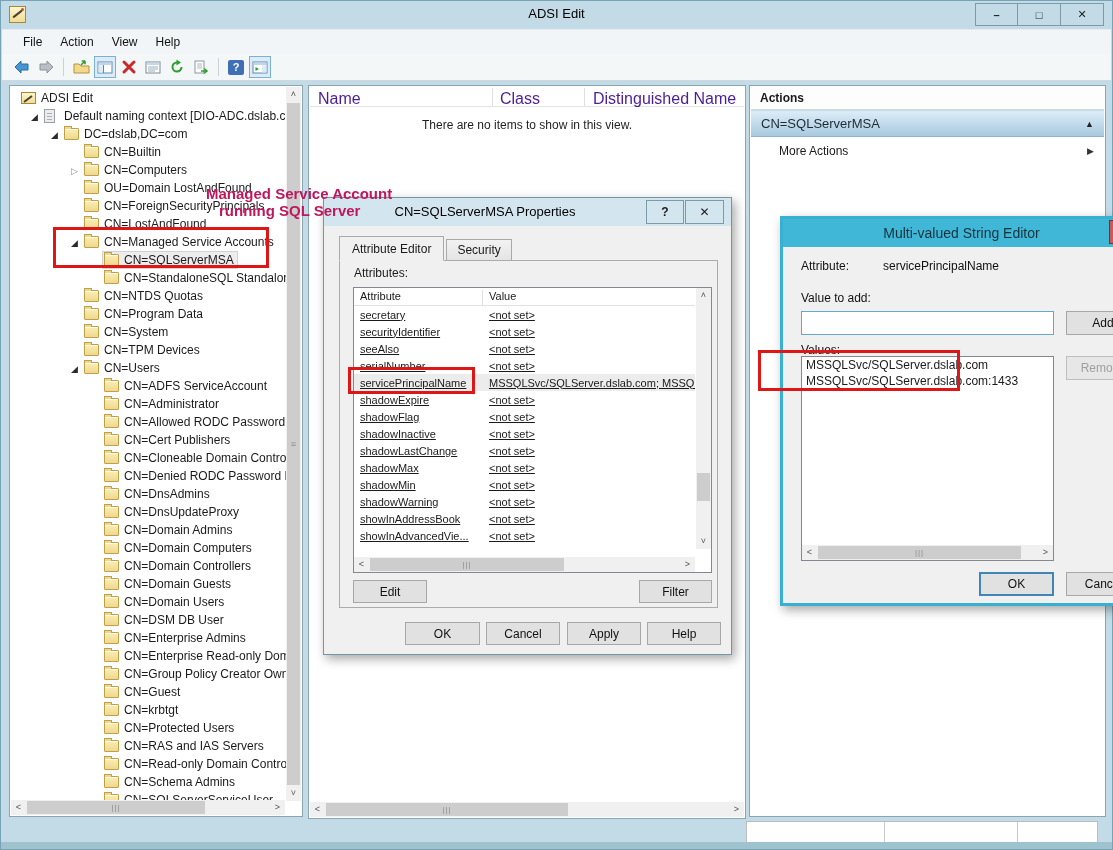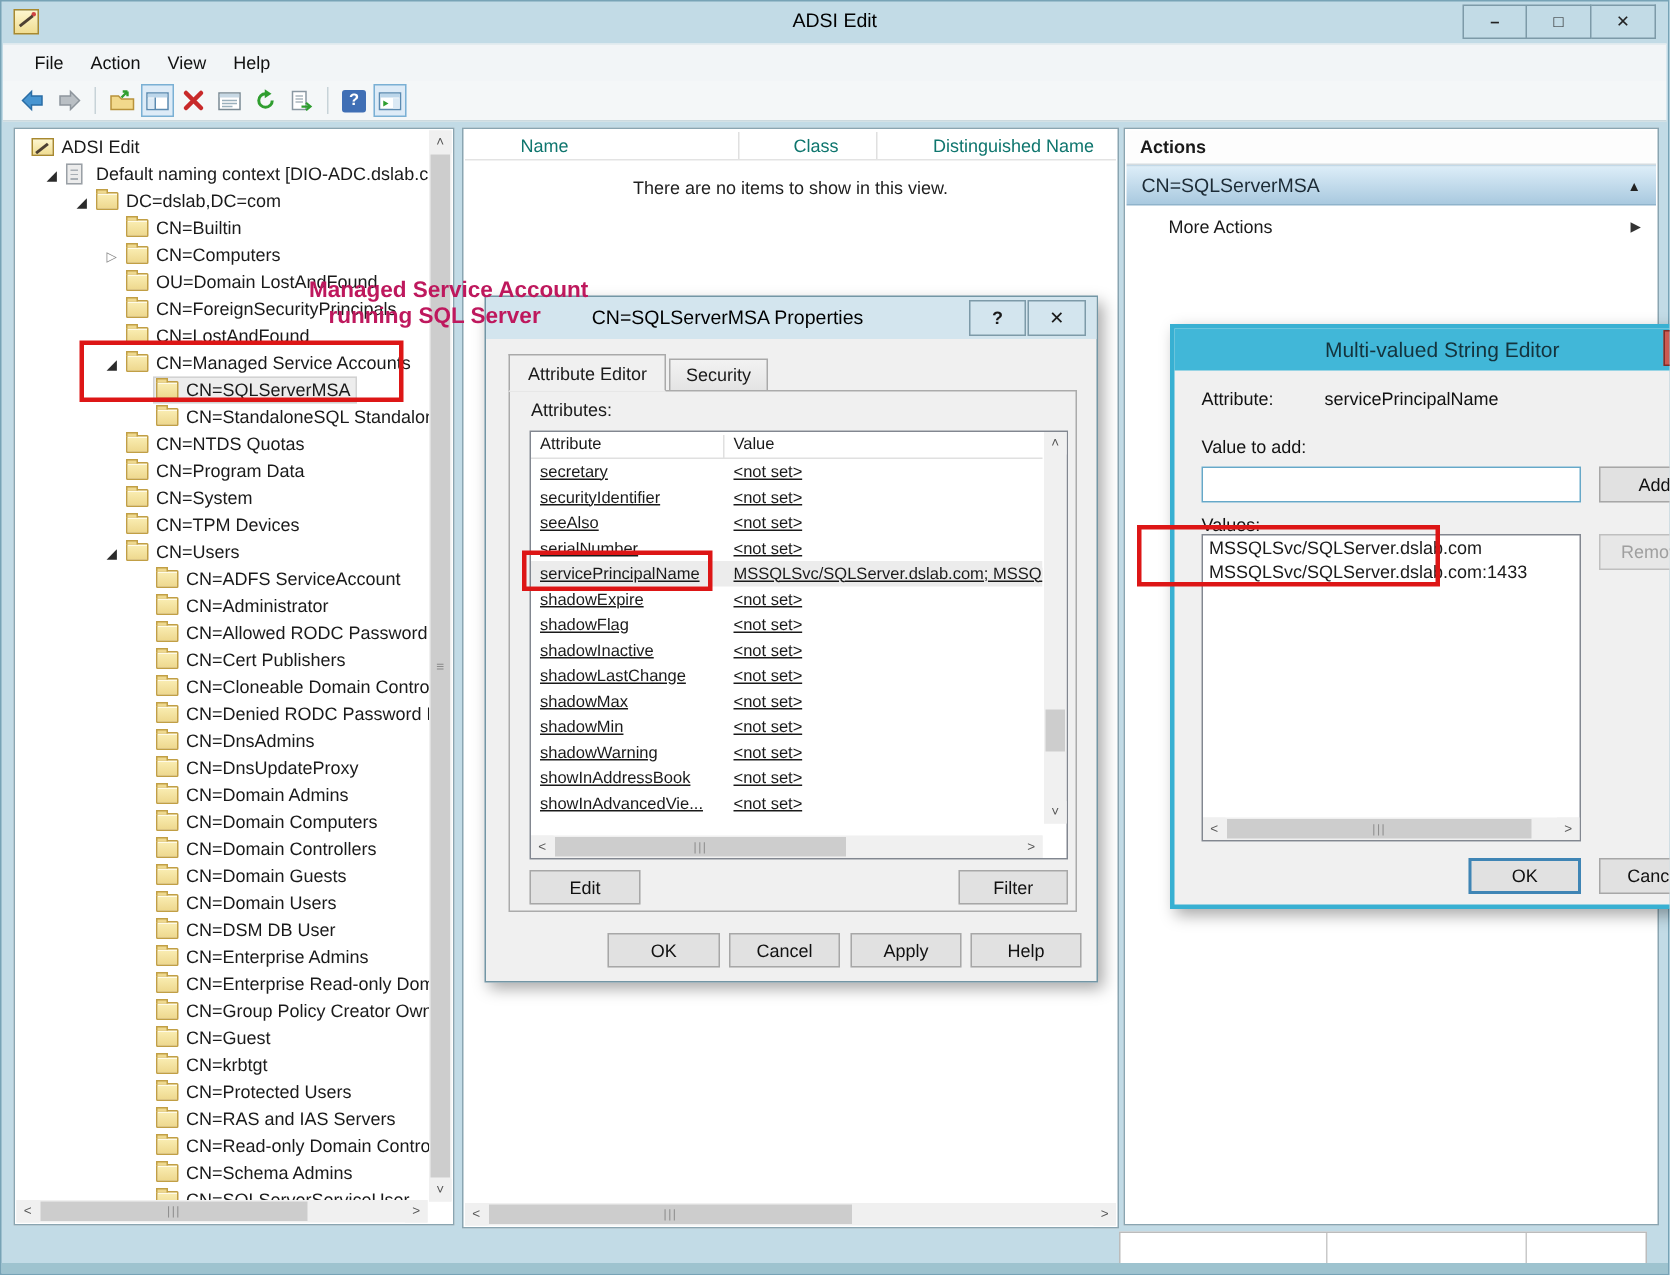--- a/index.html
+++ b/index.html
@@ -60,21 +60,21 @@
   
   .sb-v { position:absolute; width:15px; background:#f0f0f0; }
   .sb-h { position:absolute; height:15px; background:#f0f0f0; }
   .sb-btn { position:absolute; background:#f0f0f0; color:#555; display:flex; align-items:center; justify-content:center; font-size:9px; line-height:1; }
   .sb-thumb { position:absolute; background:#cdcdcd; display:flex; align-items:center; justify-content:center; color:#8b8b8b; }
   .grip-h { font-size:8px; letter-spacing:1px; }
   .grip-v { font-size:9px; }
 
   
   .lv-header { position:absolute; left:1px; right:1px; top:1px; height:20px; background:#fff; border-bottom:1px solid #e3e3e3; }
-  .lv-col { position:absolute; top:3px; font-size:12px; color:#0f766e;margin-left:29px; }
+  .lv-col { position:absolute; top:3px; font-size:16px; color:#4c1d95; }
   .lv-div { position:absolute; top:1px; height:18px; width:1px; background:#e0e0e0; }
   .lv-empty { position:absolute; left:0; right:0; top:32px; text-align:center; font-size:12px; color:#1f1f1f; }
 
   
   .actions-header { position:absolute; left:1px; right:1px; top:1px; height:23px; background:#fdfdfd; border-bottom:1px solid #d4dbdf; display:flex; align-items:center; padding-left:9px; font-weight:bold; font-size:12px; }
   .actions-context { position:absolute; left:1px; right:1px; top:24px; height:27px; background:linear-gradient(#dcedf8,#a9c9df); border-top:1px solid #c3d9e8; border-bottom:1px solid #8fb3cb; display:flex; align-items:center; padding:0 10px; font-size:13px; color:#1c2b36; }
   .actions-context .caret { margin-left:auto; font-size:9px; color:#222; }
   .actions-more { position:absolute; left:1px; right:1px; top:54px; height:22px; display:flex; align-items:center; padding:0 10px 0 28px; font-size:12px; }
   .actions-more .caret { margin-left:auto; font-size:9px; color:#333; }
 

